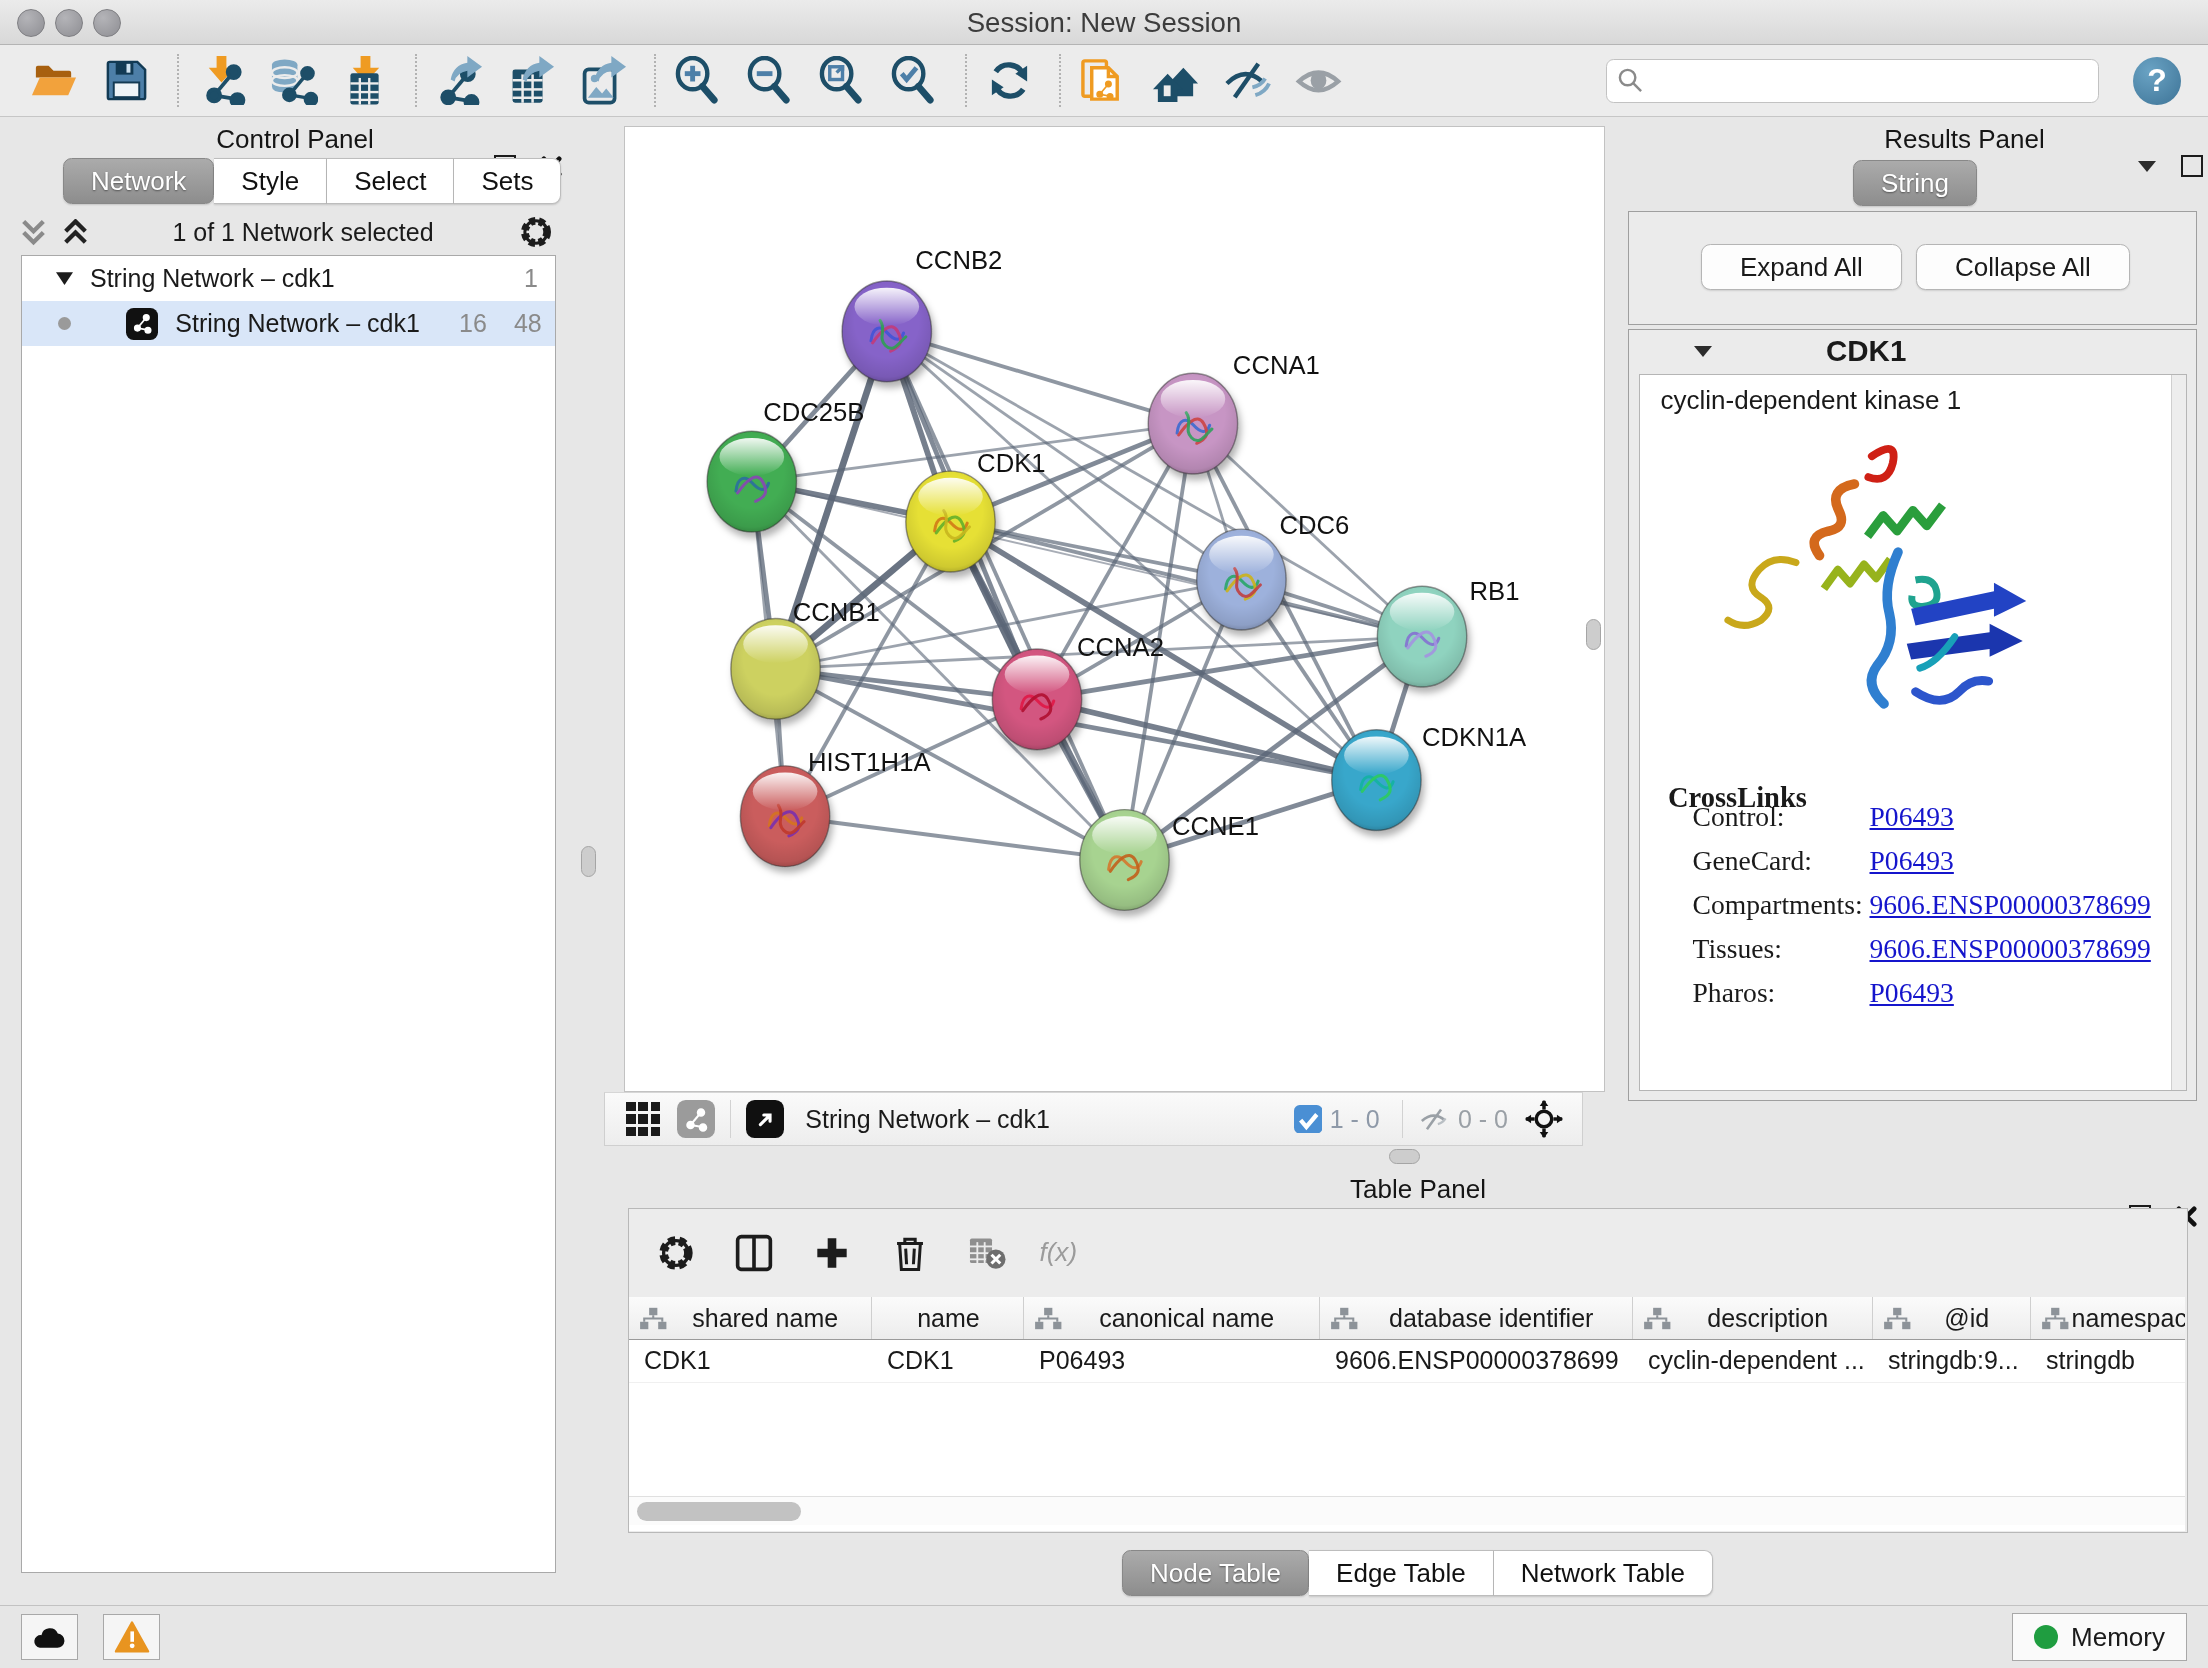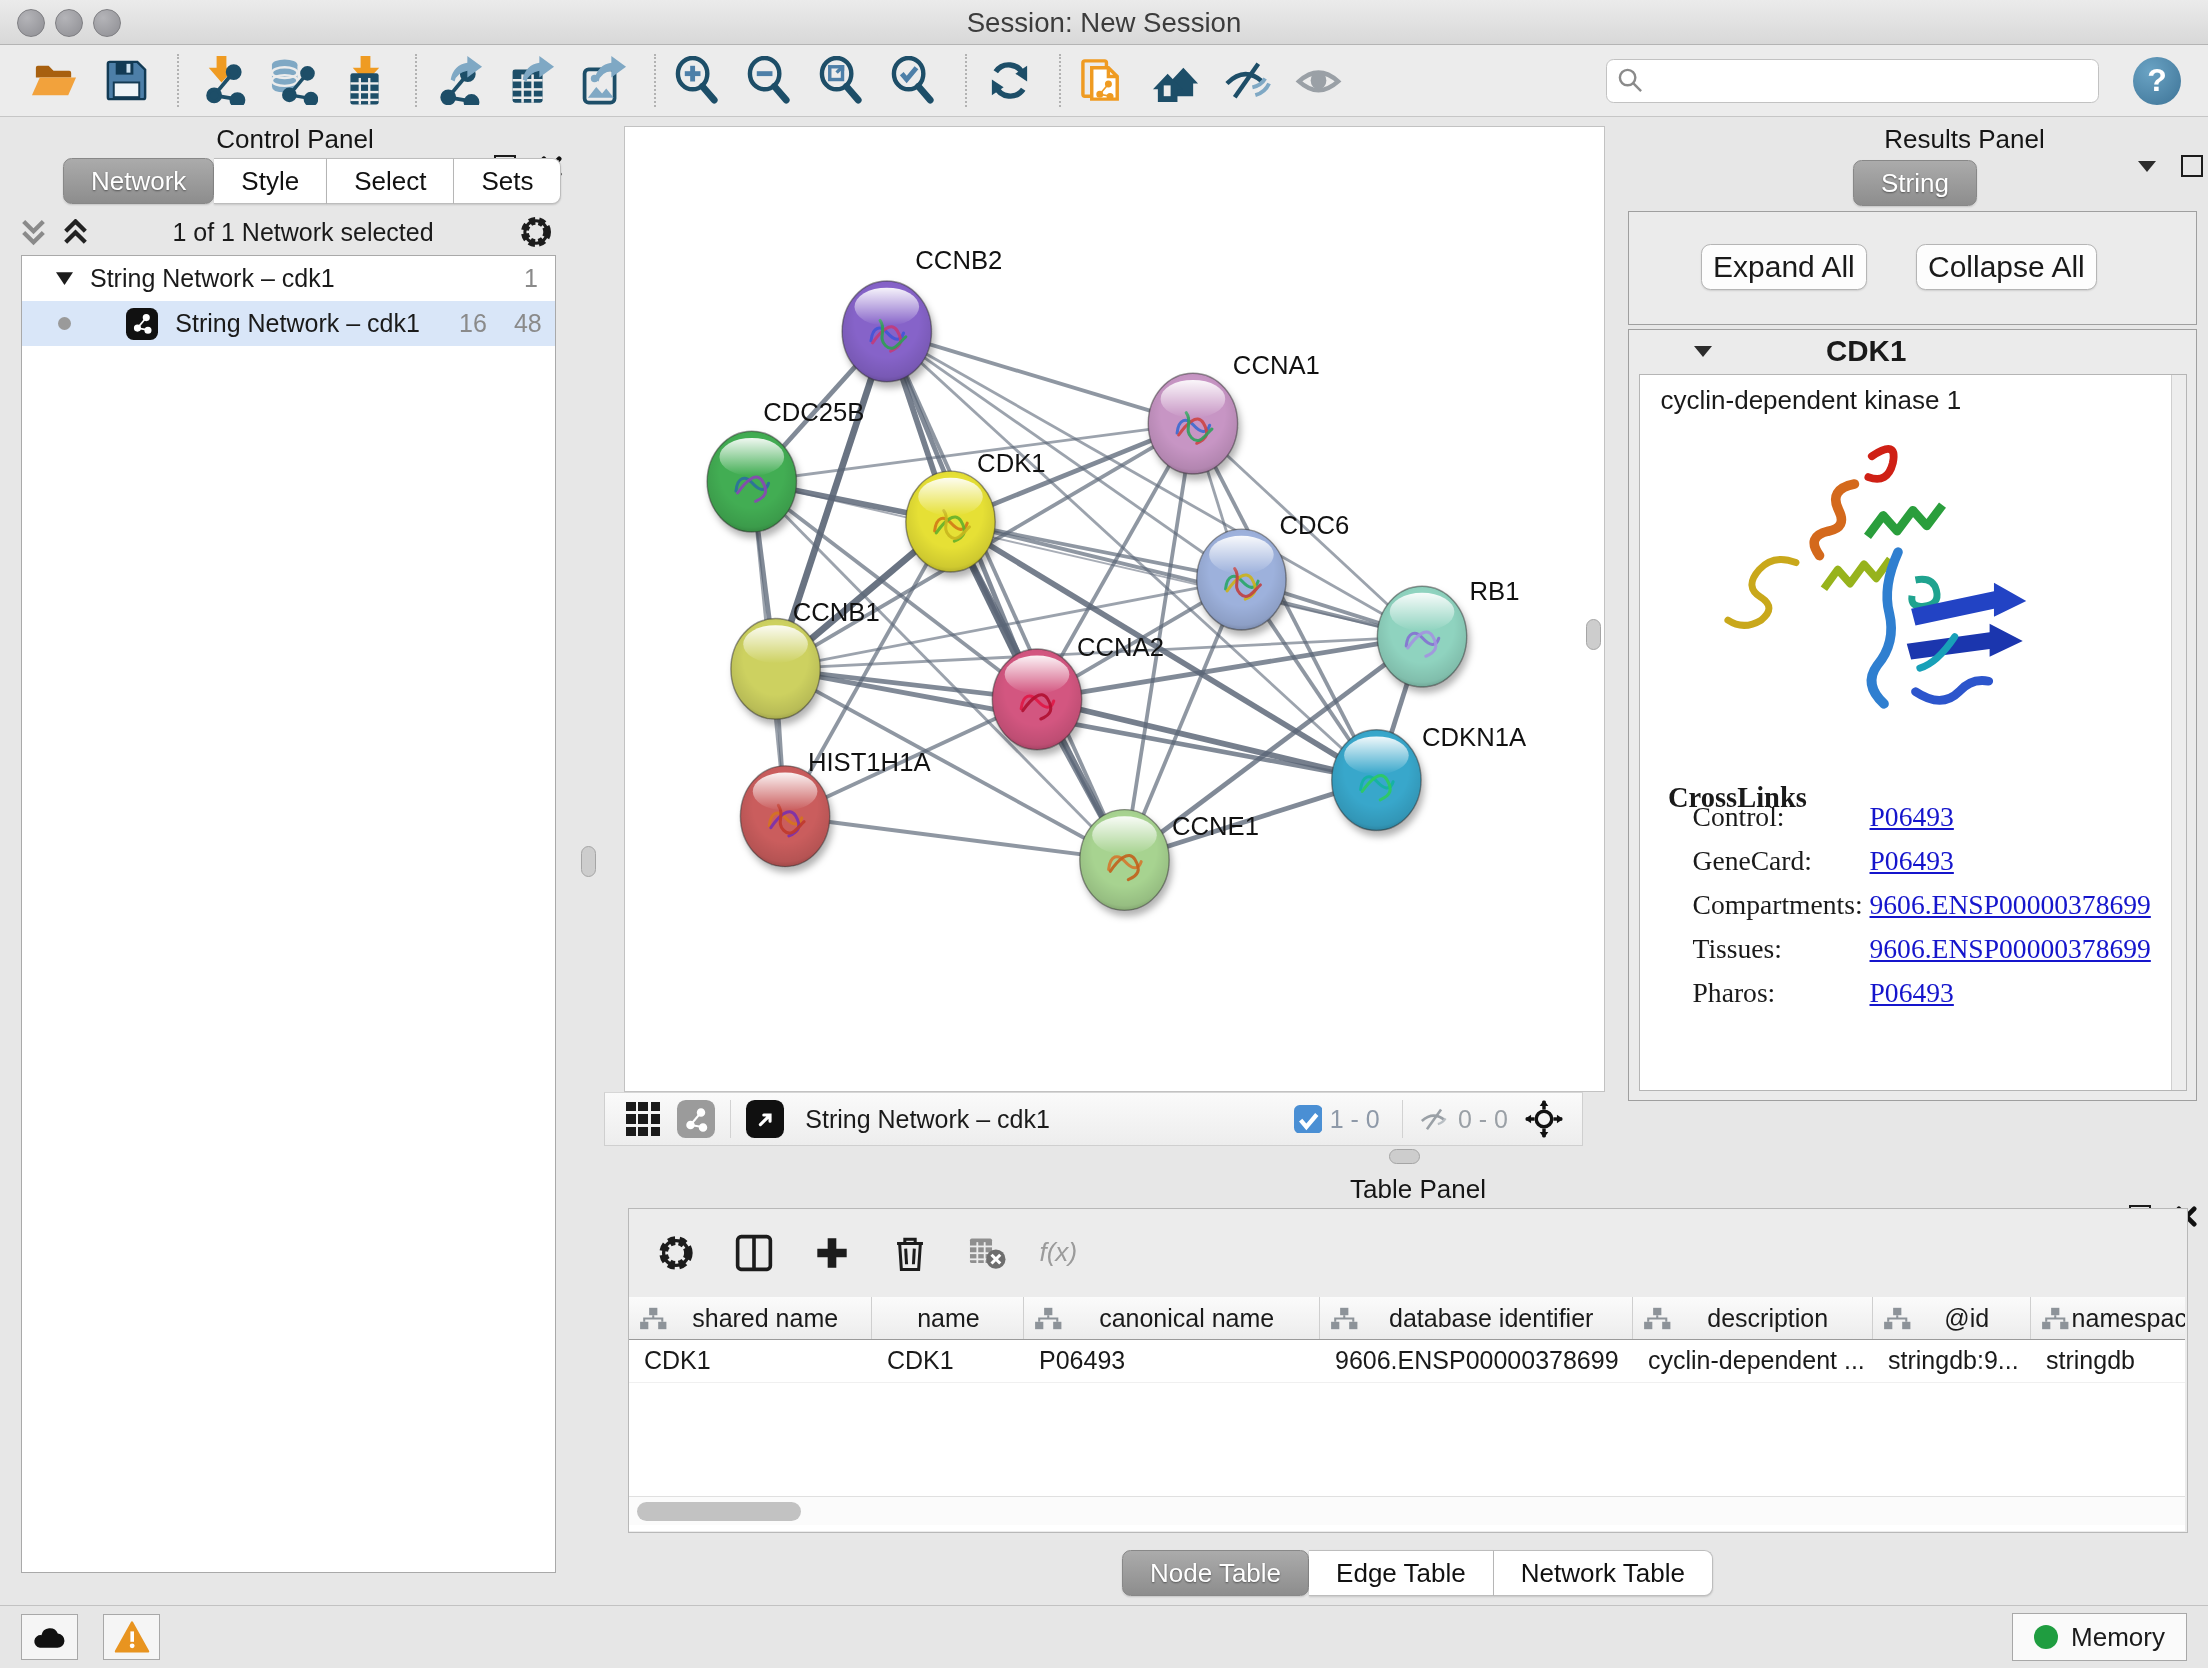--- a/index.html
+++ b/index.html
@@ -55,21 +55,21 @@
   .gridic{display:grid;grid-template-columns:repeat(3,9.5px);grid-gap:2.9px;margin-left:21px;}
   .gridic span{width:9.5px;height:9.5px;background:#1a1a1a;}
   .graybadge{width:38px;height:38px;border-radius:8.6px;background:#9b9b9b;display:flex;align-items:center;justify-content:center;margin-left:17px;}
   .graybadge svg{width:25px;height:25px;}
   .blackbadge{width:38px;height:38px;border-radius:8.6px;background:#101010;display:flex;align-items:center;justify-content:center;}
   .cntr{color:#8e99a8;margin:0 7.6px;}
   .knob{position:absolute;background:#cdcdcd;border:1px solid #a5a5a5;border-radius:7.6px;}
   
   .rbox{position:absolute;border:1.9px solid #9f9f9f;background:#ebebeb;}
   .btn{display:inline-flex;align-items:center;justify-content:center;height:44px;background:#fdfdfd;
-    border:1.9px solid #b5b5b5;border-radius:9.5px;font-size:30px;padding:0 11px;box-shadow:0 1px 1.9px rgba(0,0,0,.12);}
+    border:1.9px solid #b5b5b5;border-radius:9.5px;font-size:26px;padding:0 38px;box-shadow:0 1px 1.9px rgba(0,0,0,.12);}
   .cdk-head{position:absolute;left:0;top:0;width:100%;height:42px;display:flex;align-items:center;}
   .cdk-inner{position:absolute;left:9.5px;top:44px;width:546px;height:715px;background:#fff;border:1px solid #b5b5b5;}
   .gene-desc{position:absolute;left:21px;top:9.5px;font-size:26px;}
   .xl-head{position:absolute;left:28.5px;top:379px;font-family:"Liberation Serif",serif;font-weight:bold;font-size:28.5px;margin-top:28px;}
   .xl-rows{position:absolute;left:53px;top:420px;width:476px;}
   .xl-row{display:flex;height:44px;align-items:center;font-family:"Liberation Serif",serif;font-size:27.6px;}
   .xl-label{width:177px;}
   .xl-value{color:#1515cc;text-decoration:underline;}
   .vscroll{position:absolute;right:0;top:0;width:13.3px;height:100%;background:#ededed;border-left:1px solid #cfcfcf;}
   

